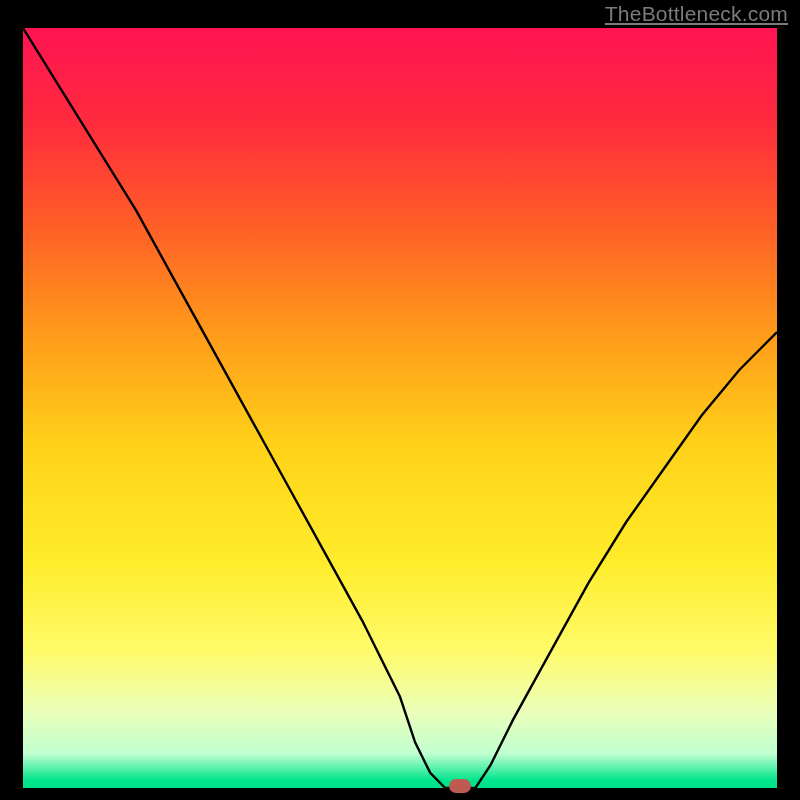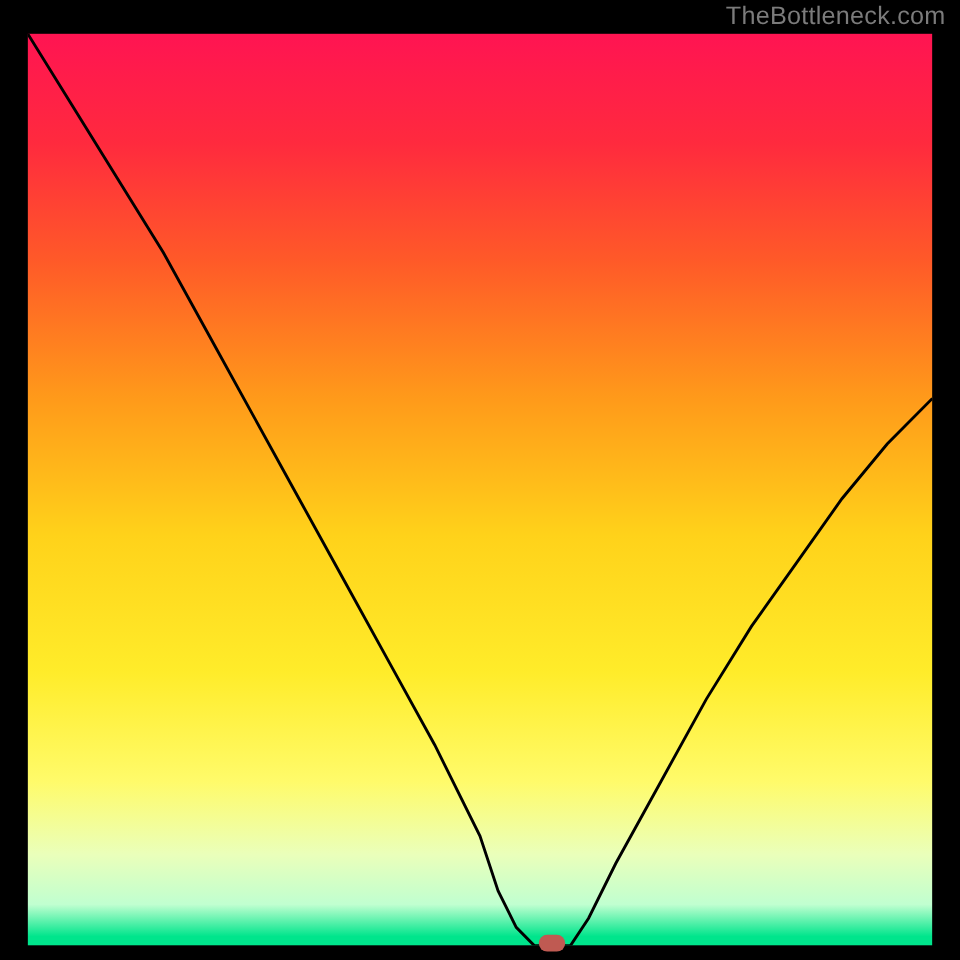--- a/index.html
+++ b/index.html
@@ -21,20 +21,21 @@
   }
   .watermark {
     position: absolute;
     top: 2px;
     right: 12px;
     color: #7b7b7b;
     font-size: 21px;
     font-weight: 500;
     letter-spacing: 0.2px;
     font-family: Arial, Helvetica, sans-serif;
+    text-decoration: underline;
   }
   .plot {
     position: absolute;
     left: 23px;
     top: 28px;
     width: 754px;
     height: 760px;
   }
   .plot svg {
     display: block;

